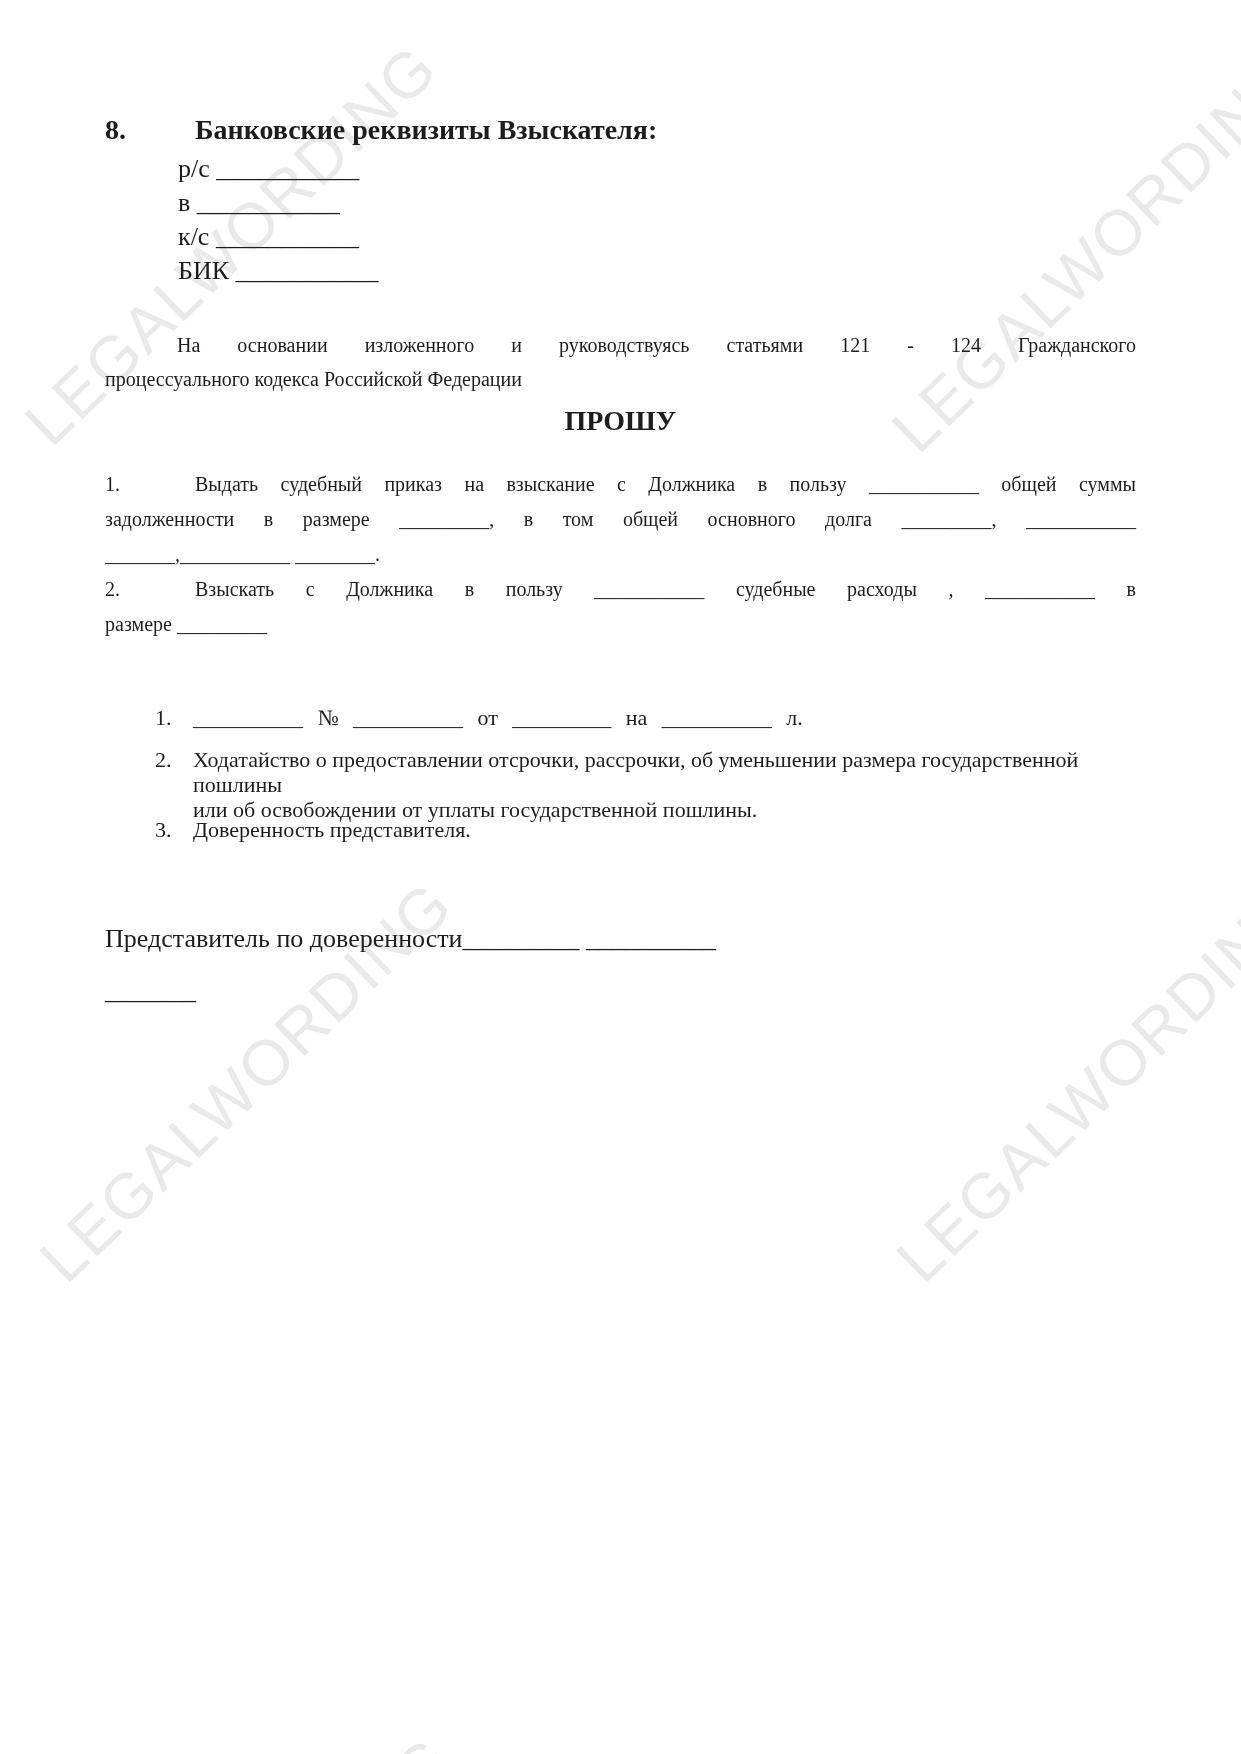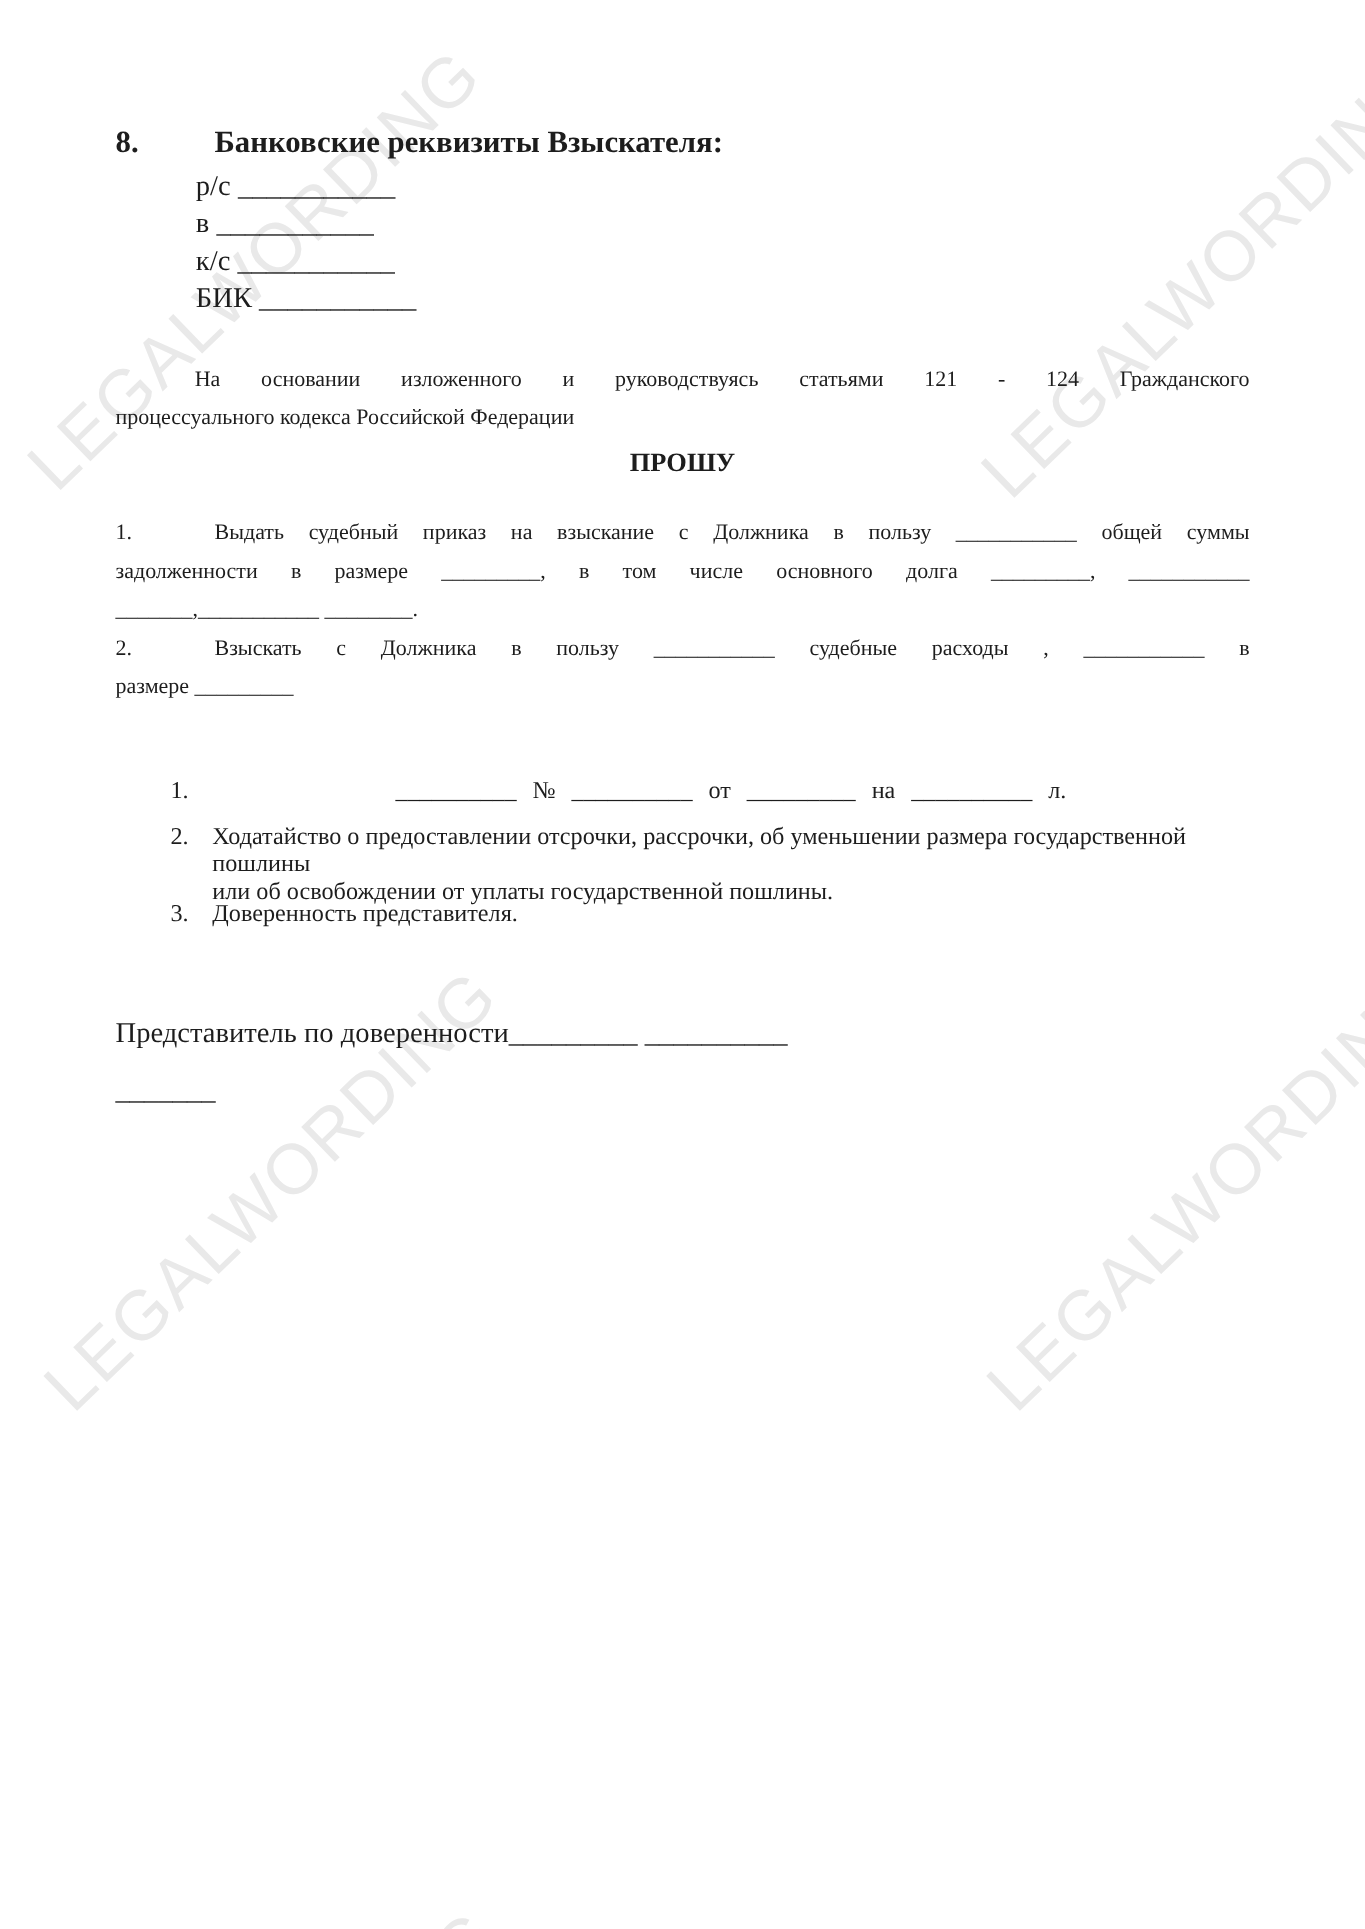--- a/index.html
+++ b/index.html
@@ -29,26 +29,26 @@
   .doc{position:absolute;z-index:1;left:0;top:0;width:100%;height:100%;}
   .block{position:absolute;left:105px;width:1031px;}
   .body-text{font-size:20px;line-height:35px;}
   .line{position:relative;}
   .jline{text-align:justify;text-align-last:justify;}
   .hang-num{position:absolute;left:0;top:0;}
   .indent-90{margin-left:90px;}
   .indent-72{padding-left:72px;}
   .heading{font-size:28px;font-weight:bold;line-height:34px;}
   .bank{font-size:26px;line-height:34px;}
-  .proshu{font-size:24px;font-weight:bold;text-align:center;line-height:34px;}
+  .proshu{font-size:28px;font-weight:bold;text-align:center;line-height:34px;}
   .attach{font-size:22px;line-height:25px;}
   .attach-item{position:absolute;left:105px;width:1031px;font-size:22px;line-height:25px;}
   .attach-num{position:absolute;left:50px;top:0;}
   .attach-text{margin-left:88px;}
-  .wide-gaps{word-spacing:9px;text-align:center;}
+  .wide-gaps{word-spacing:9px;}
   .sig{font-size:26px;line-height:35px;}
 </style>
 </head>
 <body>
 
 <div class="page">
 
   <div class="wm" style="left: -40px; top: 208px; color: rgb(233, 233, 233);">LEGALWORDING</div>
   <div class="wm" style="left: 827px; top: 215px; color: rgb(233, 233, 233);">LEGALWORDING</div>
   <div class="wm" style="left: -25px; top: 1045px; color: rgb(233, 233, 233);">LEGALWORDING</div>
@@ -76,21 +76,21 @@
       <div class="line">процессуального кодекса Российской Федерации</div>
     </div>
 
     <div class="block proshu" style="top:404px;">ПРОШУ</div>
 
     <div class="block body-text" style="top:467px;">
       <div class="line">
         <span class="hang-num">1.</span>
         <div class="jline indent-90">Выдать судебный приказ на взыскание с Должника в пользу ___________ общей суммы</div>
       </div>
-      <div class="line jline">задолженности в размере _________, в том числе основного долга _________, ___________</div>
+      <div class="line jline">задолженности в размере _________, в том общей основного долга _________, ___________</div>
       <div class="line">_______,___________ ________.</div>
       <div class="line">
         <span class="hang-num">2.</span>
         <div class="jline indent-90">Взыскать с Должника в пользу ___________ судебные расходы , ___________ в</div>
       </div>
       <div class="line">размере _________</div>
     </div>
 
 
     <div class="attach-item" style="top:705px;">

